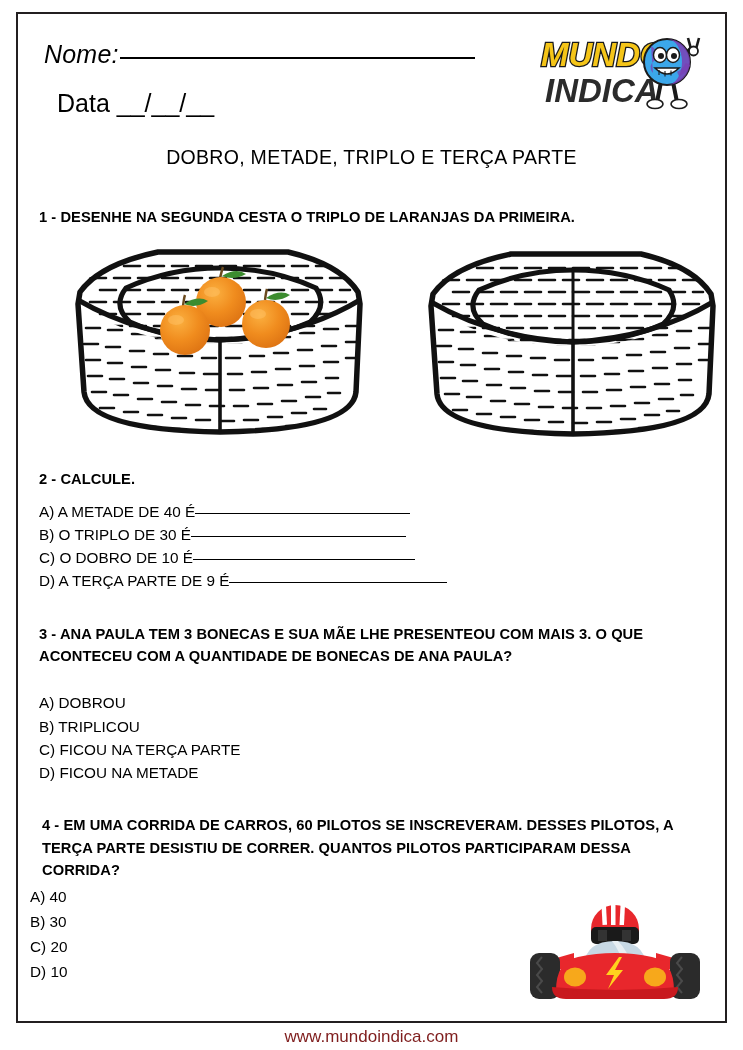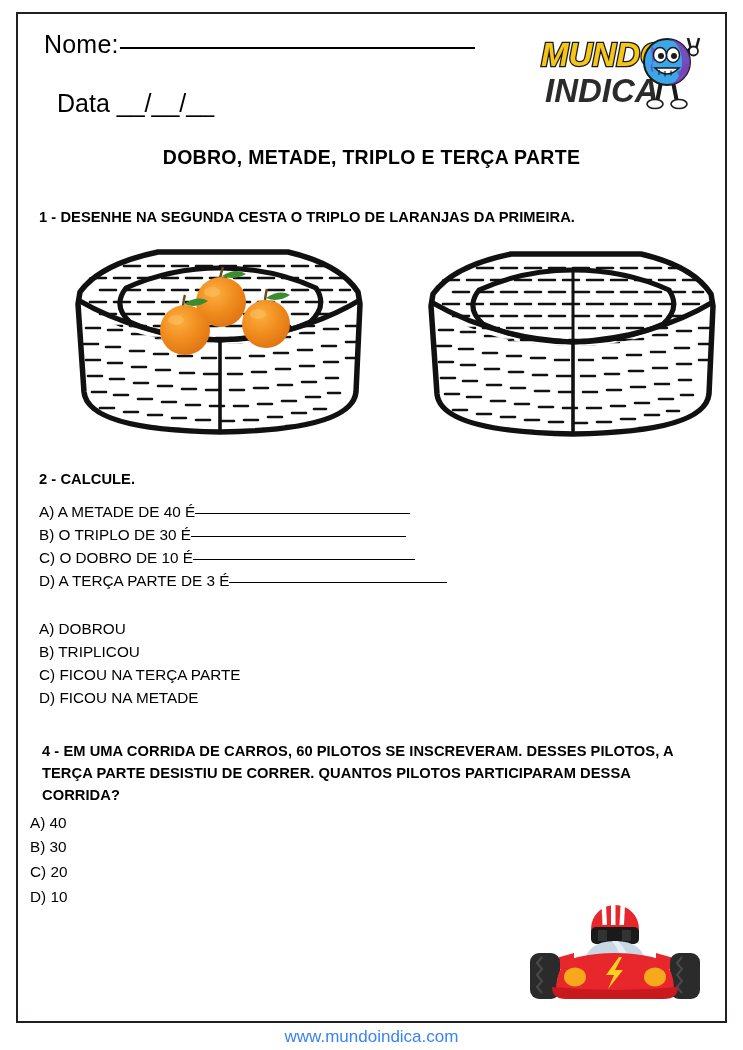--- a/index.html
+++ b/index.html
@@ -29,24 +29,25 @@
   }
 
   
   .hdr {
     position: relative;
     height: 112px;
   }
   .nome-row {
     position: absolute;
     left: 26px;
-    top: 16px;
+    top: 26px;
     font-size: 25px;
     letter-spacing: .2px;
     white-space: nowrap;
+    font-style: italic;
   }
   .nome-label { font-size: 25px; }
   .nome-rule {
     display: inline-block;
     width: 355px;
     border-bottom: 2px solid #000;
     vertical-align: 4px;
     margin-left: 1px;
   }
   .data-row {
@@ -62,21 +63,21 @@
     right: 16px;
     top: 16px;
     width: 170px;
     height: 82px;
   }
 
   
   .title {
     text-align: center;
     font-size: 19.5px;
-    font-weight: bold;
+    font-weight: normal;
     letter-spacing: .3px;
     margin-top: 20px;
   }
 
   
   .q-head {
     font-size: 14.7px;
     font-weight: bold;
     line-height: 1.52;
     margin: 0 0 0 0;
@@ -121,21 +122,21 @@
   }
 
   
   .footer {
     position: absolute;
     left: 0;
     top: 1027px;
     width: 743px;
     text-align: center;
     font-size: 17px;
-    color: #3b82f6;
+    color: #7f1d1d;
   }
 </style>
 </head>
 <body>
 
 <div id="page">
 
   <div class="hdr">
 
     <div class="nome-row">
@@ -314,24 +315,25 @@
     <div class="fill-row">
       <span>A) A METADE DE 40 É</span><span class="fill-rule" style="width:215px"></span>
     </div>
     <div class="fill-row">
       <span>B) O TRIPLO DE 30 É</span><span class="fill-rule" style="width:215px"></span>
     </div>
     <div class="fill-row">
       <span>C) O DOBRO DE 10 É</span><span class="fill-rule" style="width:222px"></span>
     </div>
     <div class="fill-row">
-      <span>D) A TERÇA PARTE DE 3 É</span><span class="fill-rule" style="width:218px"></span>
-    </div>
-  </div>
-
+      <span>D) A TERÇA PARTE DE 9 É</span><span class="fill-rule" style="width:218px"></span>
+    </div>
+  </div>
+
+  <div class="q-head q3-head">3 - ANA PAULA TEM 3 BONECAS E SUA MÃE LHE PRESENTEOU COM MAIS 3. O QUE ACONTECEU COM A QUANTIDADE DE BONECAS DE ANA PAULA?</div>
 
   <div class="opts q3-opts">
     <div>A) DOBROU</div>
     <div>B) TRIPLICOU</div>
     <div>C) FICOU NA TERÇA PARTE</div>
     <div>D) FICOU NA METADE</div>
   </div>
 
   <div class="q-head q4-head">4 - EM UMA CORRIDA DE CARROS, 60 PILOTOS SE INSCREVERAM. DESSES PILOTOS, A TERÇA PARTE DESISTIU DE CORRER. QUANTOS PILOTOS PARTICIPARAM DESSA CORRIDA?</div>
 

